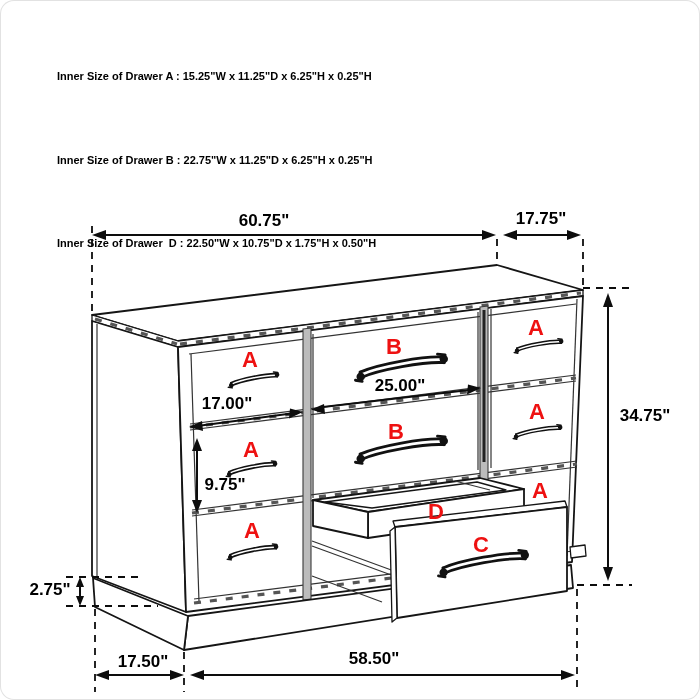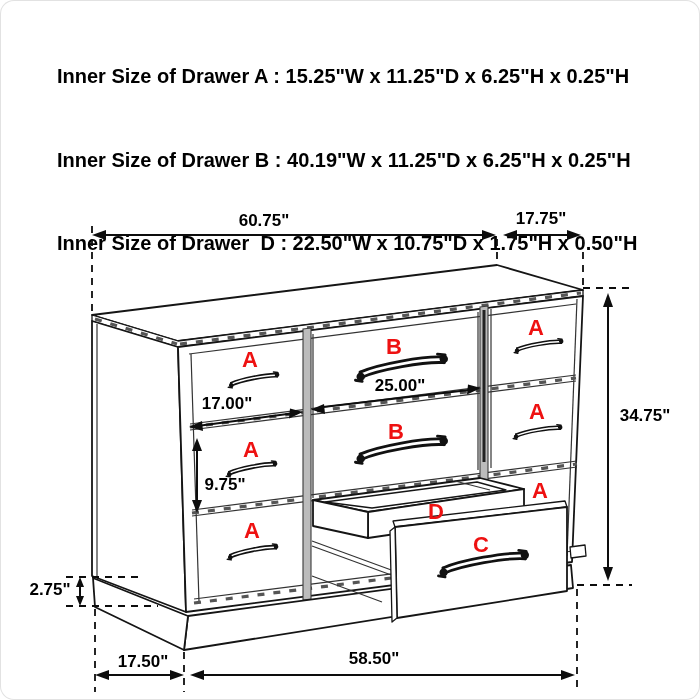--- a/index.html
+++ b/index.html
@@ -1,20 +1,20 @@
 <!DOCTYPE html>
 <html><head>
 <meta charset="utf-8">
 <style>
   html,body { margin:0; padding:0; background:#ffffff; }
   body { width:700px; height:700px; font-family:"Liberation Sans", sans-serif; }
   .canvas { position:relative; width:700px; height:700px; background:#fff;
             border-radius:14px; box-shadow: inset 0 0 0 1px #e2e2e2; overflow:hidden; }
   .header { position:absolute; left:57px; top:8px; color:#000; font-weight:bold;
-            font-size:20px; line-height:27.7px; white-space:pre; }
+            font-size:11px; line-height:27.7px; white-space:pre; }
   .header div { white-space:pre; }
   svg.diagram { position:absolute; left:0; top:0; }
   .dim-label { position:absolute; transform:translate(-50%,-50%); font-weight:bold;
                font-size:17px; color:#000; white-space:pre; background:transparent; }
   .letter { position:absolute; transform:translate(-50%,-50%); font-weight:bold;
             font-size:22px; color:#ee1111; }
   
   .fw   { fill:#ffffff; stroke:#151515; stroke-width:1.8; stroke-linejoin:round; }
   .fwt  { fill:#ffffff; stroke:#151515; stroke-width:1.3; stroke-linejoin:round; }
   .thin { fill:none; stroke:#333333; stroke-width:1.2; }
@@ -25,21 +25,21 @@
   .divd { fill:#bcbcbc; stroke:#3a3a3a; stroke-width:1.1; }
   .hndl { fill:none; stroke:#111111; stroke-width:3; stroke-linecap:round; }
 </style>
 </head>
 <body>
 
 <div class="canvas">
 
   <div class="header">
     <div>Inner Size of Drawer A : 15.25"W x 11.25"D x 6.25"H x 0.25"H</div>
-    <div>Inner Size of Drawer B : 40.19"W x 11.25"D x 6.25"H x 0.25"H</div>
+    <div>Inner Size of Drawer B : 22.75"W x 11.25"D x 6.25"H x 0.25"H</div>
     <div>Inner Size of Drawer  D : 22.50"W x 10.75"D x 1.75"H x 0.50"H</div>
   </div>
 
   <svg class="diagram" width="700" height="700" viewBox="0 0 700 700">
 
     <defs>
       <g id="handle">
         <path class="hndl" d="M -45 1 C -25 -5, 25 -8, 45 -4"></path>
         <path class="hndl" d="M -45 7 C -25 1, 25 -2, 45 2"></path>
         <path class="hndl" d="M -45 1 L -45 7 M 45 -4 L 45 2"></path>

